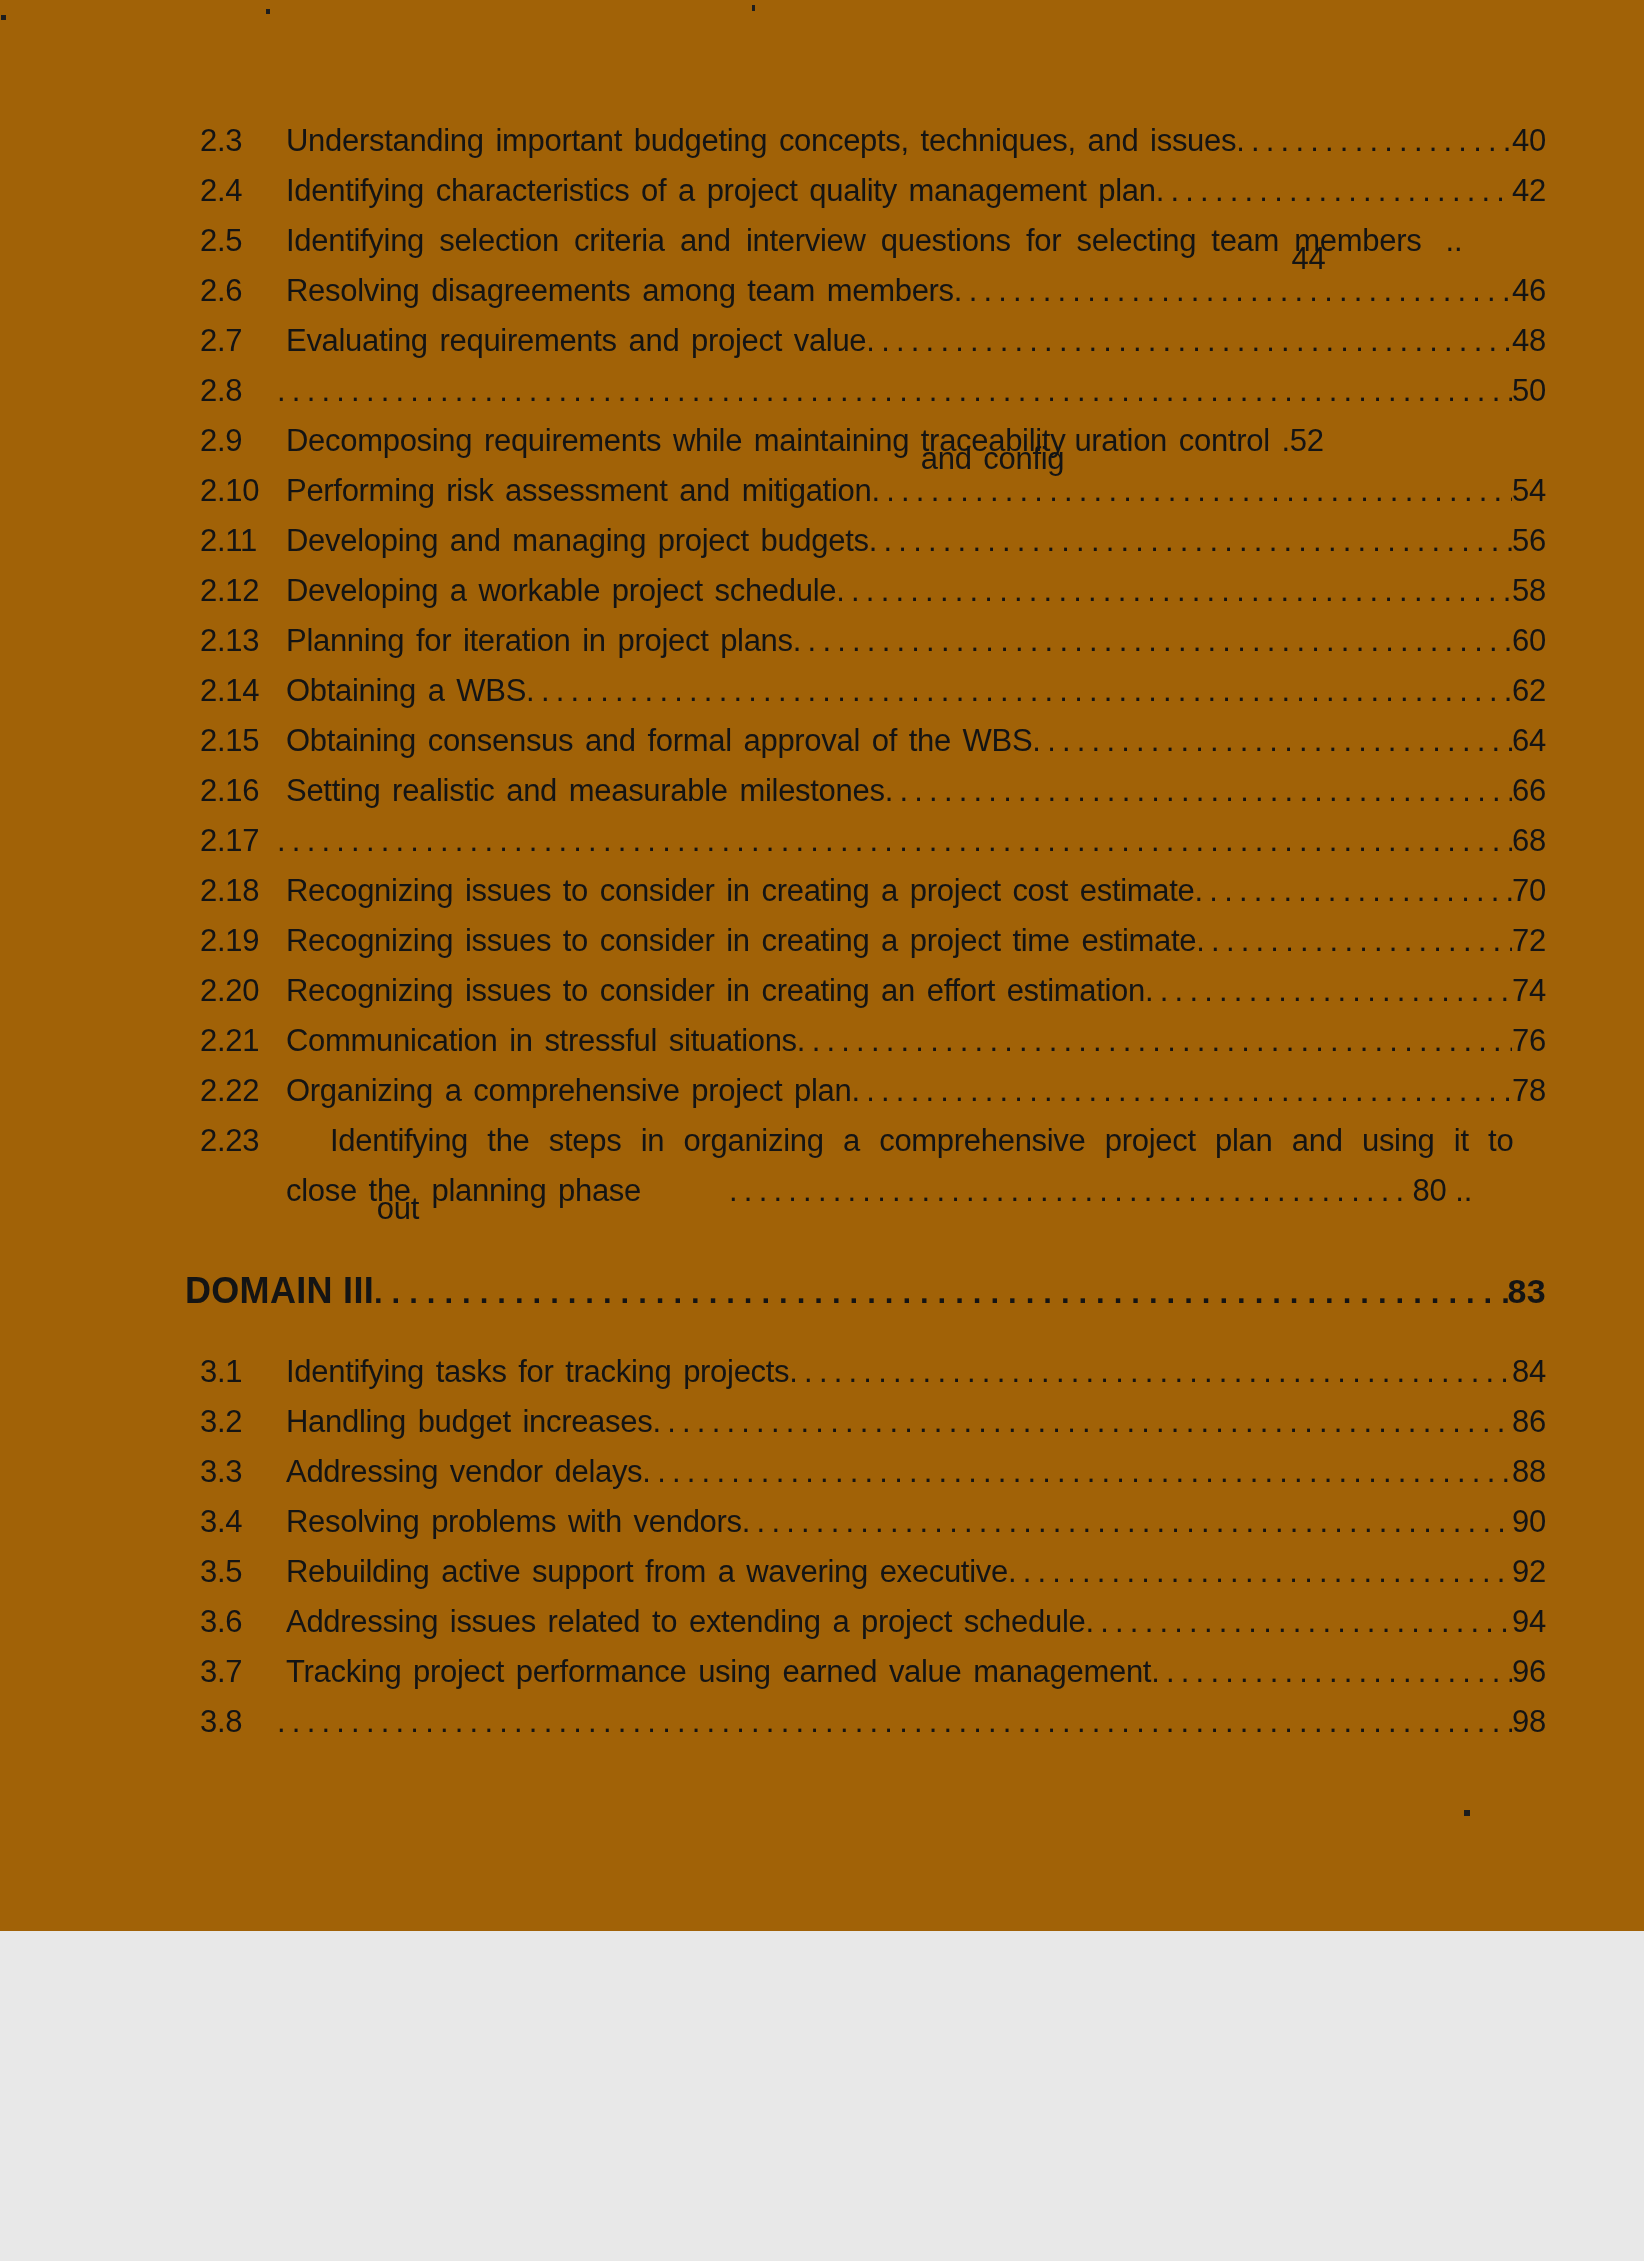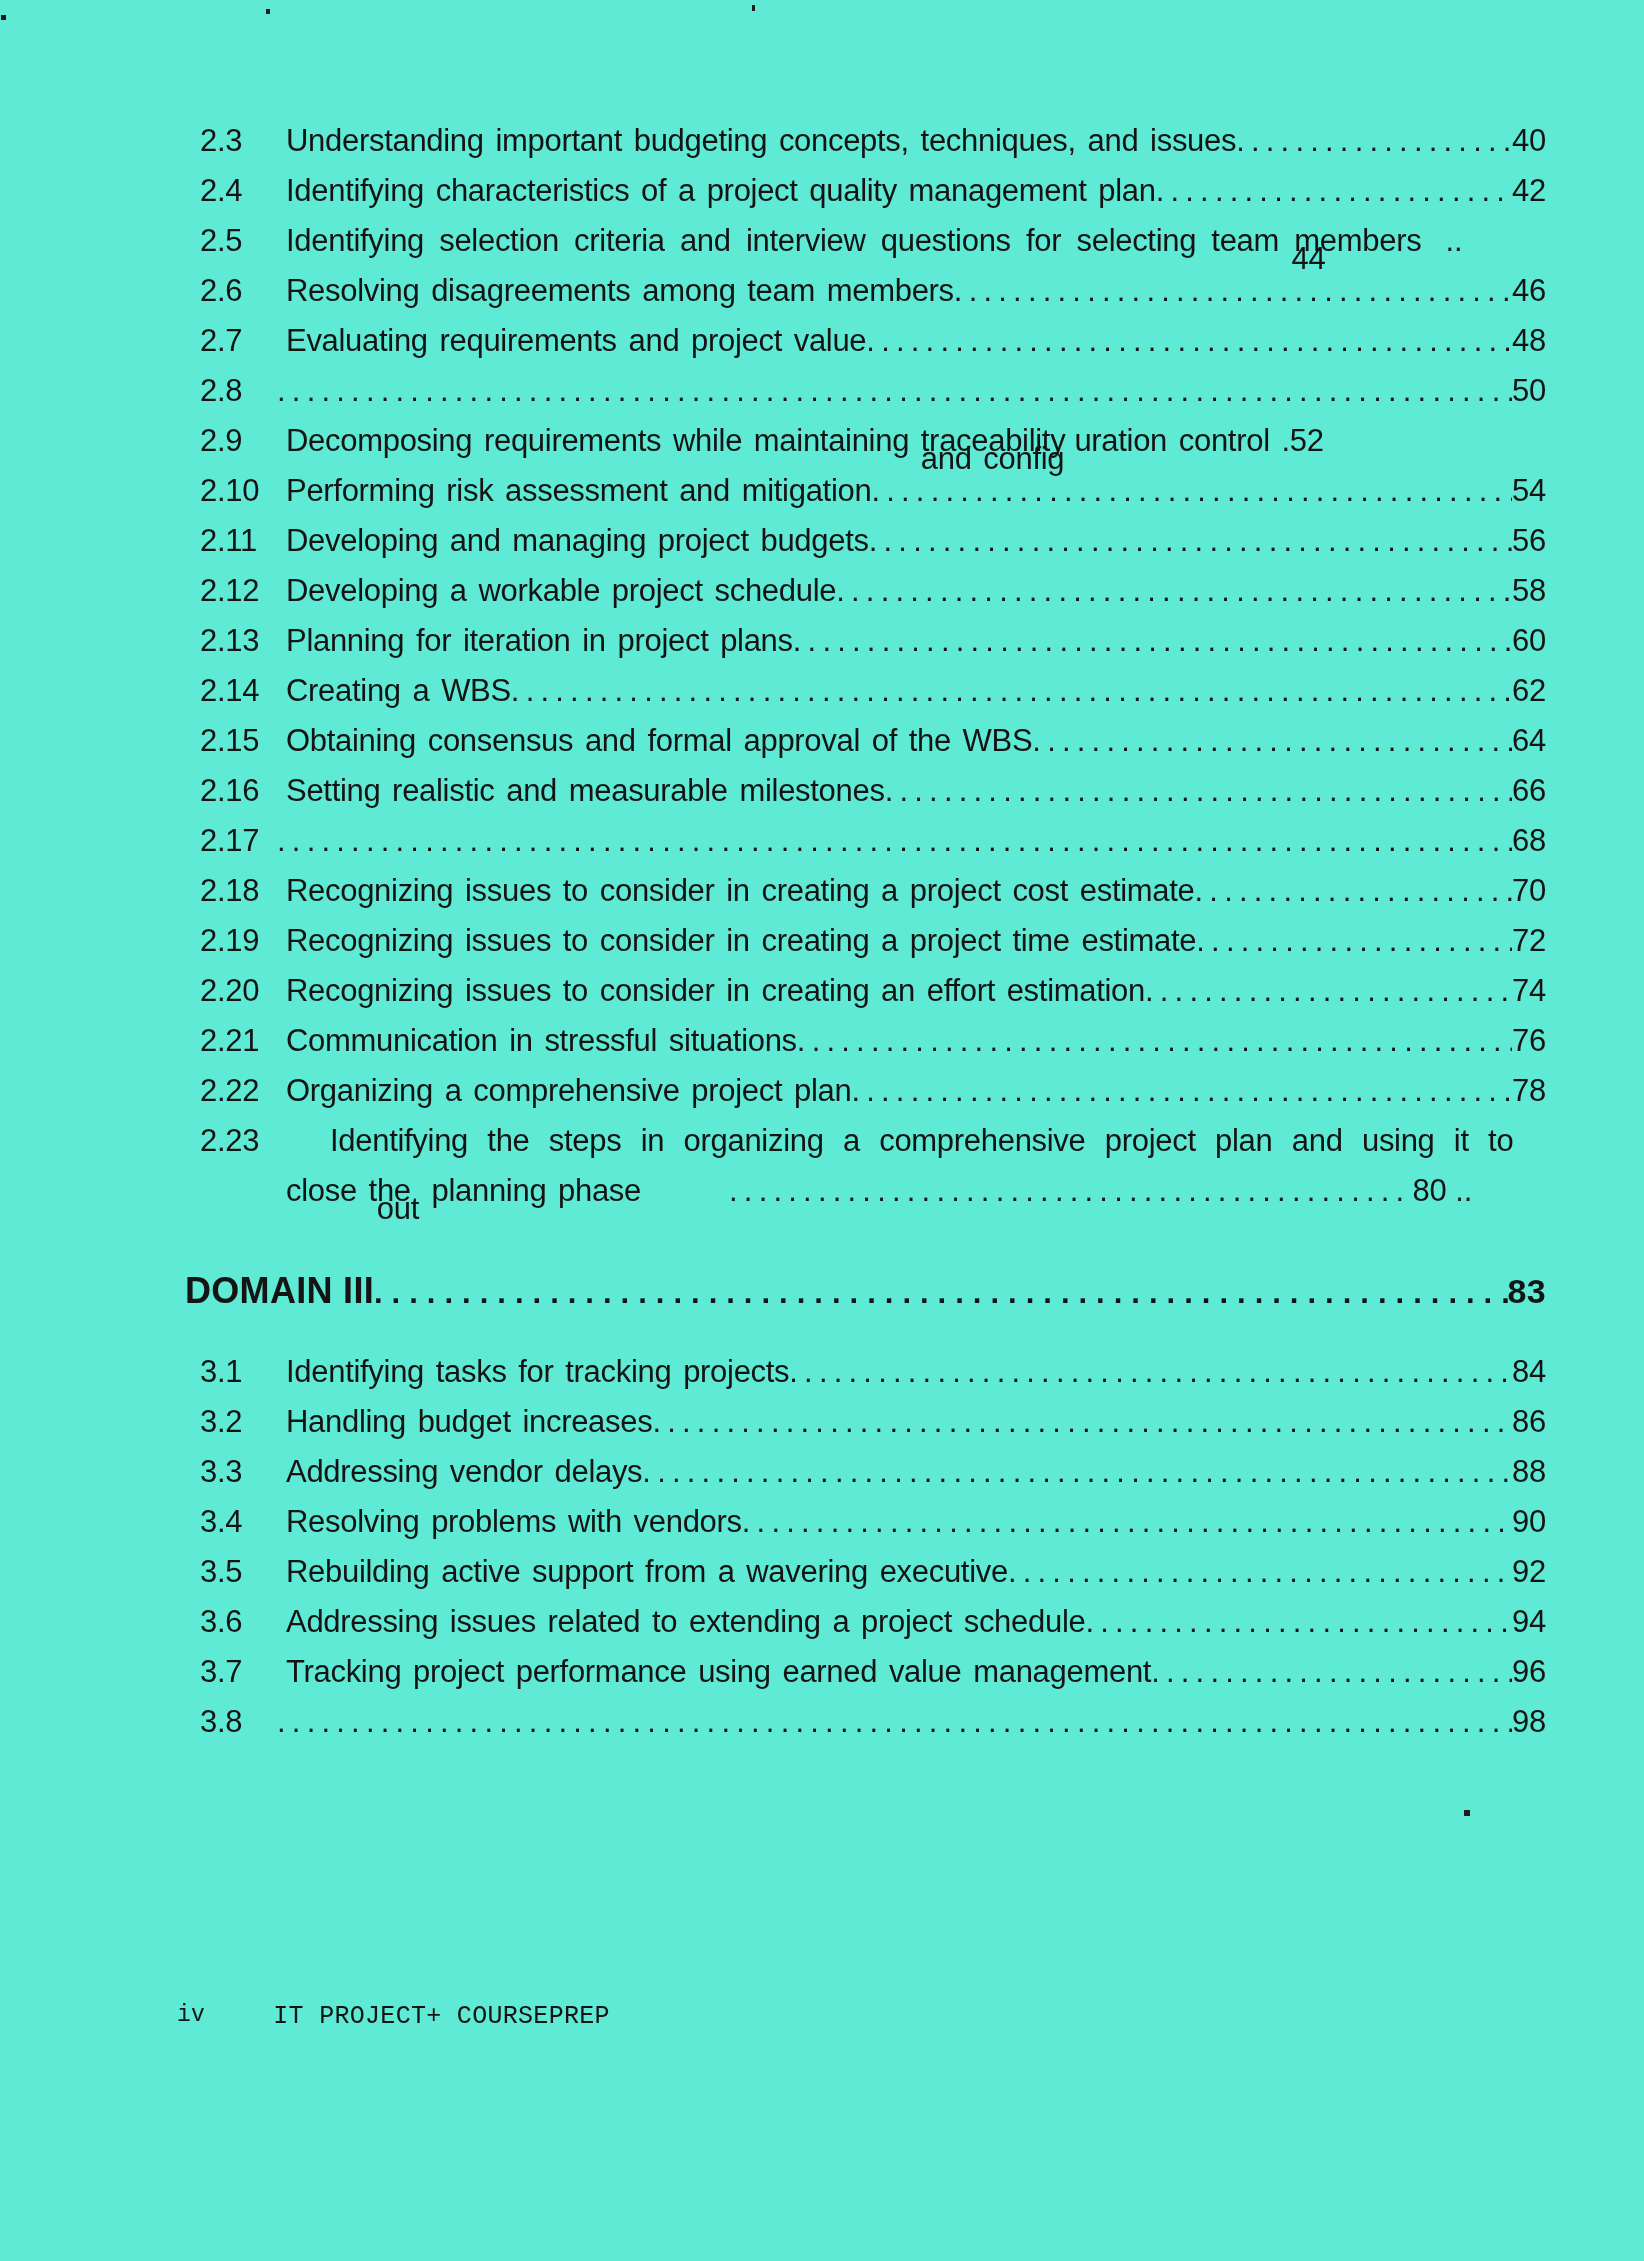--- a/index.html
+++ b/index.html
@@ -1,19 +1,19 @@
 <!DOCTYPE html>
 <html style="font-size:11px"><head>
 <meta charset="utf-8">
 <style>
   html,body{margin:0;padding:0;background:#e8e8e8;}
   .page{
     position:relative;
-    width:1645px;height:2261px;
-    background:#5eead4;
+    width:1645px;height:1931px;
+    background:#a16207;
     color:#141414;
     font-family:"Liberation Sans","DejaVu Sans",sans-serif;
     overflow:hidden;
   }
   .toc{
     position:absolute;left:0;top:0;width:100%;
     padding:116px 99px 0 200px;
     box-sizing:border-box;
   }
   .toc-row{
@@ -73,21 +73,21 @@
         <div class="toc-row"><span class="num">2.4</span><span class="txt">Identifying characteristics of a project quality management plan</span><span class="leader">............................................................................................................................................</span><span class="pagenum">42</span></div>
         <div class="toc-row ws-wide"><span class="num">2.5</span><span class="txt">Identifying selection criteria and interview questions for selecting team </span><span class="overlap"><span>members</span><span class="top" style="left: -2.7px;">44</span></span><span class="txt"> ..</span></div>
         <div class="toc-row"><span class="num">2.6</span><span class="txt">Resolving disagreements among team members</span><span class="leader">............................................................................................................................................</span><span class="pagenum">46</span></div>
         <div class="toc-row"><span class="num">2.7</span><span class="txt">Evaluating requirements and project value</span><span class="leader">............................................................................................................................................</span><span class="pagenum">48</span></div>
         <div class="toc-row"><span class="num">2.8</span><span class="leader">............................................................................................................................................</span><span class="pagenum">50</span></div>
         <div class="toc-row"><span class="num">2.9</span><span class="txt">Decomposing requirements while maintaining </span><span class="overlap"><span>traceability</span><span class="top" style="left: 0px;">and config</span></span><span class="txt">uration control .52</span></div>
         <div class="toc-row"><span class="num">2.10</span><span class="txt">Performing risk assessment and mitigation</span><span class="leader">............................................................................................................................................</span><span class="pagenum">54</span></div>
         <div class="toc-row"><span class="num">2.11</span><span class="txt">Developing and managing project budgets</span><span class="leader">............................................................................................................................................</span><span class="pagenum">56</span></div>
         <div class="toc-row"><span class="num">2.12</span><span class="txt">Developing a workable project schedule</span><span class="leader">............................................................................................................................................</span><span class="pagenum">58</span></div>
         <div class="toc-row"><span class="num">2.13</span><span class="txt">Planning for iteration in project plans</span><span class="leader">............................................................................................................................................</span><span class="pagenum">60</span></div>
-        <div class="toc-row"><span class="num">2.14</span><span class="txt">Creating a WBS</span><span class="leader">............................................................................................................................................</span><span class="pagenum">62</span></div>
+        <div class="toc-row"><span class="num">2.14</span><span class="txt">Obtaining a WBS</span><span class="leader">............................................................................................................................................</span><span class="pagenum">62</span></div>
         <div class="toc-row"><span class="num">2.15</span><span class="txt">Obtaining consensus and formal approval of the WBS</span><span class="leader">............................................................................................................................................</span><span class="pagenum">64</span></div>
         <div class="toc-row"><span class="num">2.16</span><span class="txt">Setting realistic and measurable milestones</span><span class="leader">............................................................................................................................................</span><span class="pagenum">66</span></div>
         <div class="toc-row"><span class="num">2.17</span><span class="leader">............................................................................................................................................</span><span class="pagenum">68</span></div>
         <div class="toc-row"><span class="num">2.18</span><span class="txt">Recognizing issues to consider in creating a project cost estimate</span><span class="leader">............................................................................................................................................</span><span class="pagenum">70</span></div>
         <div class="toc-row"><span class="num">2.19</span><span class="txt">Recognizing issues to consider in creating a project time estimate</span><span class="leader">............................................................................................................................................</span><span class="pagenum">72</span></div>
         <div class="toc-row"><span class="num">2.20</span><span class="txt">Recognizing issues to consider in creating an effort estimation</span><span class="leader">............................................................................................................................................</span><span class="pagenum">74</span></div>
         <div class="toc-row"><span class="num">2.21</span><span class="txt">Communication in stressful situations</span><span class="leader">............................................................................................................................................</span><span class="pagenum">76</span></div>
         <div class="toc-row"><span class="num">2.22</span><span class="txt">Organizing a comprehensive project plan</span><span class="leader">............................................................................................................................................</span><span class="pagenum">78</span></div>
         <div class="toc-row ws-xwide"><span class="num">2.23</span><span class="txt">Identifying the steps in organizing a comprehensive project plan and using it to</span></div>
         <div class="toc-row cont"><span class="num"></span><span class="txt">close </span><span class="overlap"><span>the</span><span class="top" style="left: 8.2px;">out</span></span><span class="txt"> planning phase</span><span class="gapseg"></span><span class="leader">............................................................................................................................................</span><span class="pagenum">80</span><span class="txt">..</span></div>

